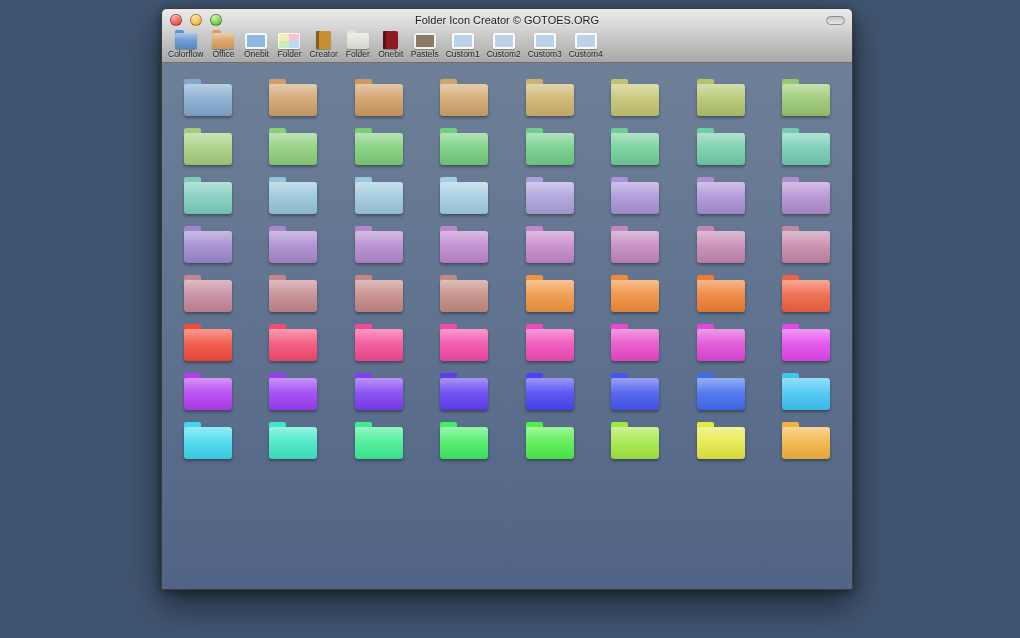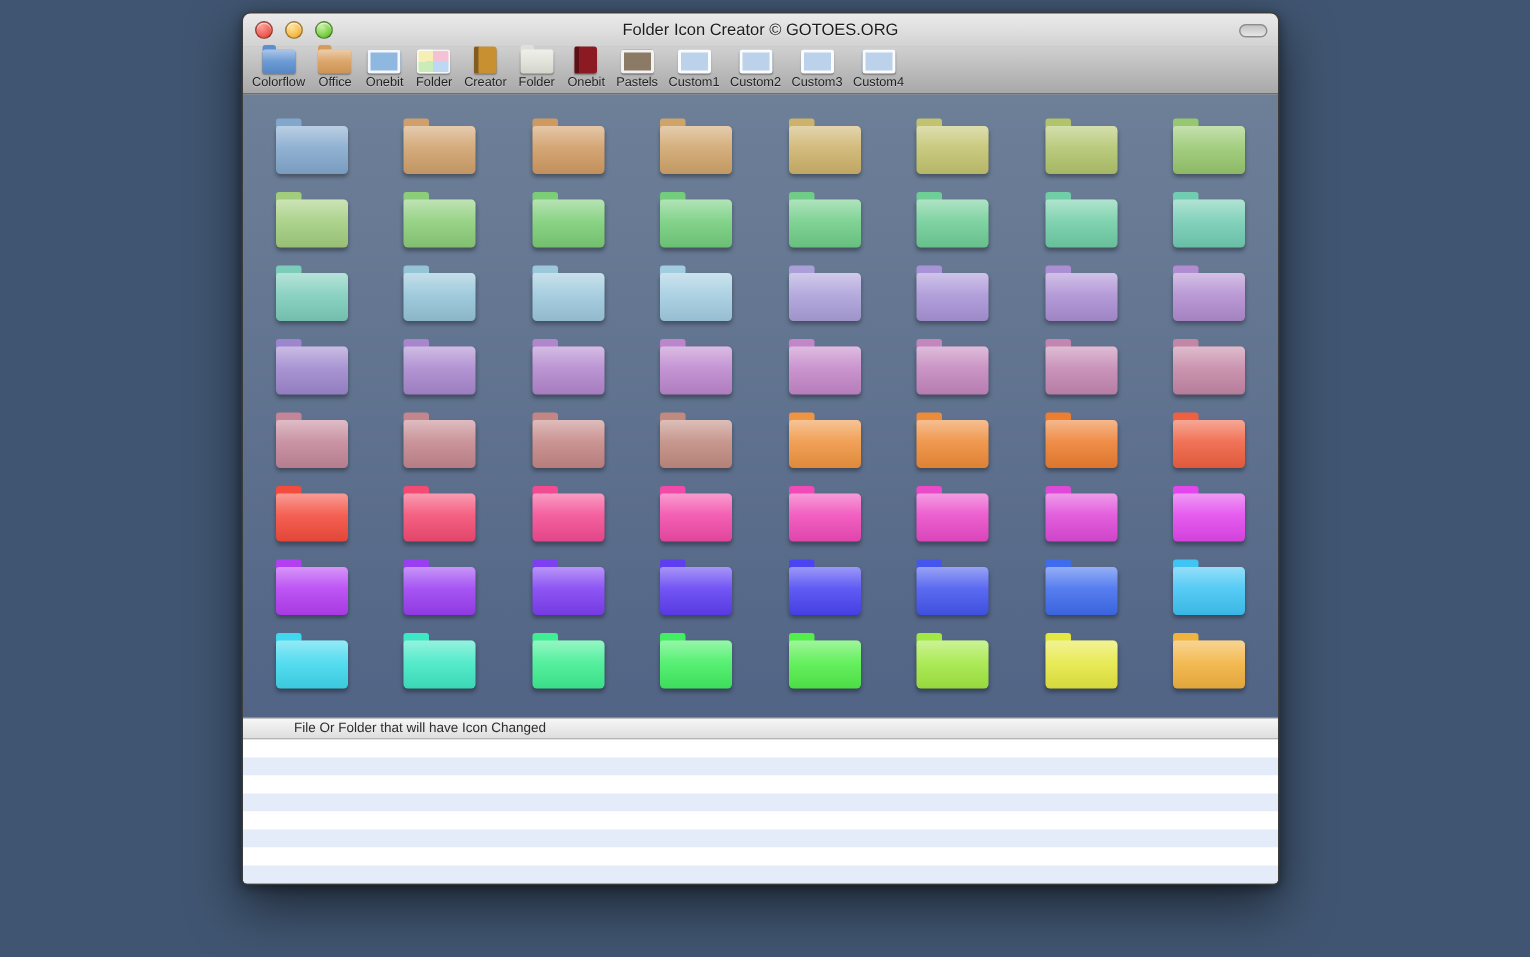--- a/index.html
+++ b/index.html
@@ -203,29 +203,16 @@
         <div class="folder" style="background-color: rgb(63, 216, 238);"></div>
         <div class="folder" style="background-color: rgb(63, 232, 196);"></div>
         <div class="folder" style="background-color: rgb(63, 238, 146);"></div>
         <div class="folder" style="background-color: rgb(66, 238, 98);"></div>
         <div class="folder" style="background-color: rgb(82, 238, 74);"></div>
         <div class="folder" style="background-color: rgb(162, 232, 66);"></div>
         <div class="folder" style="background-color: rgb(230, 232, 66);"></div>
         <div class="folder" style="background-color: rgb(242, 178, 62);"></div>
       </div>
 
-    <div class="table">
-      <div class="table-header">File Or Folder that will have Icon Changed</div>
-      <div class="table-body" id="table-body">
-          <div class="trow"></div>
-          <div class="trow"></div>
-          <div class="trow"></div>
-          <div class="trow"></div>
-          <div class="trow"></div>
-          <div class="trow"></div>
-          <div class="trow"></div>
-          <div class="trow"></div>
-        </div>
-    </div>
 
 
   </div>
 </div>
 
 </body></html>

